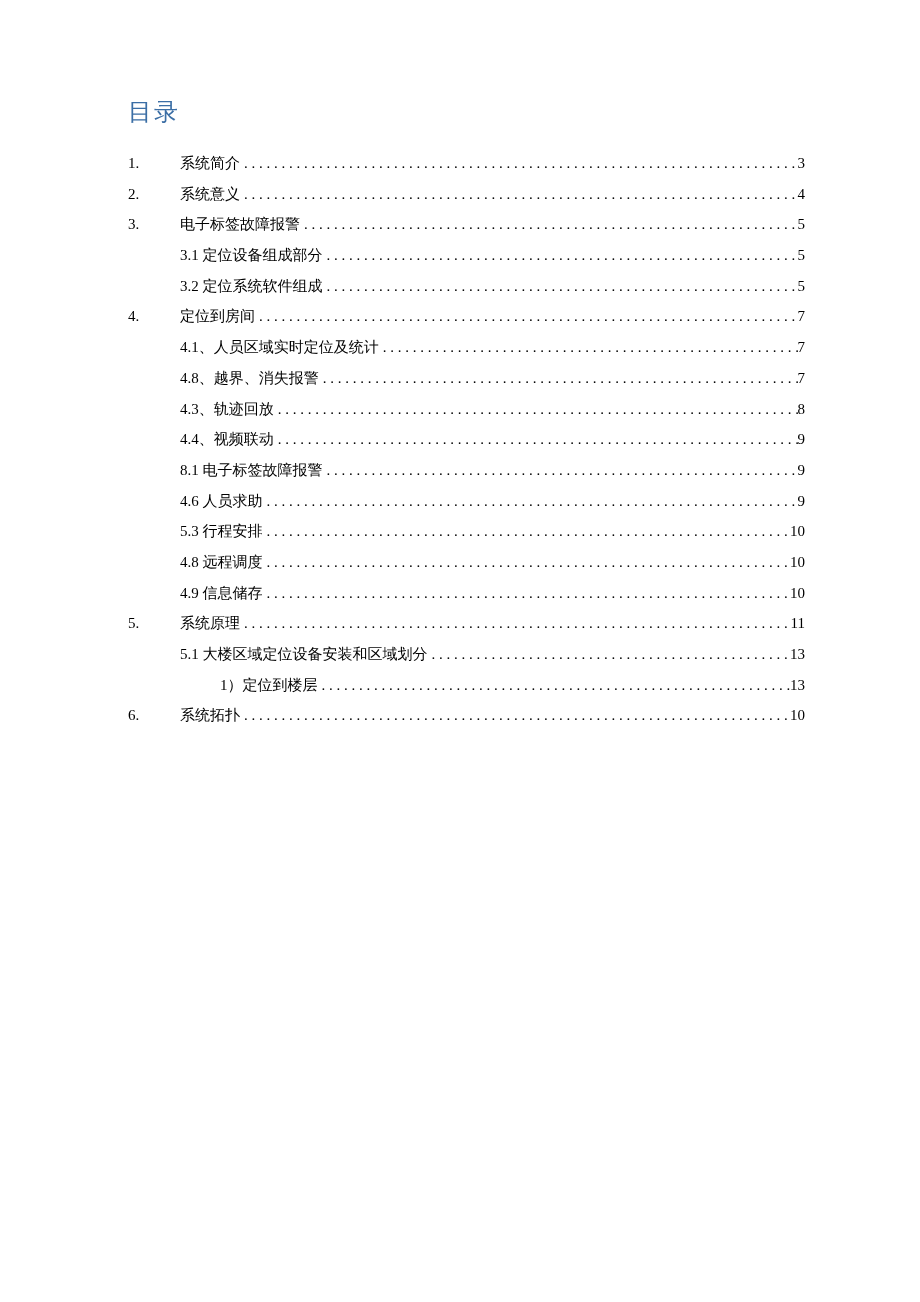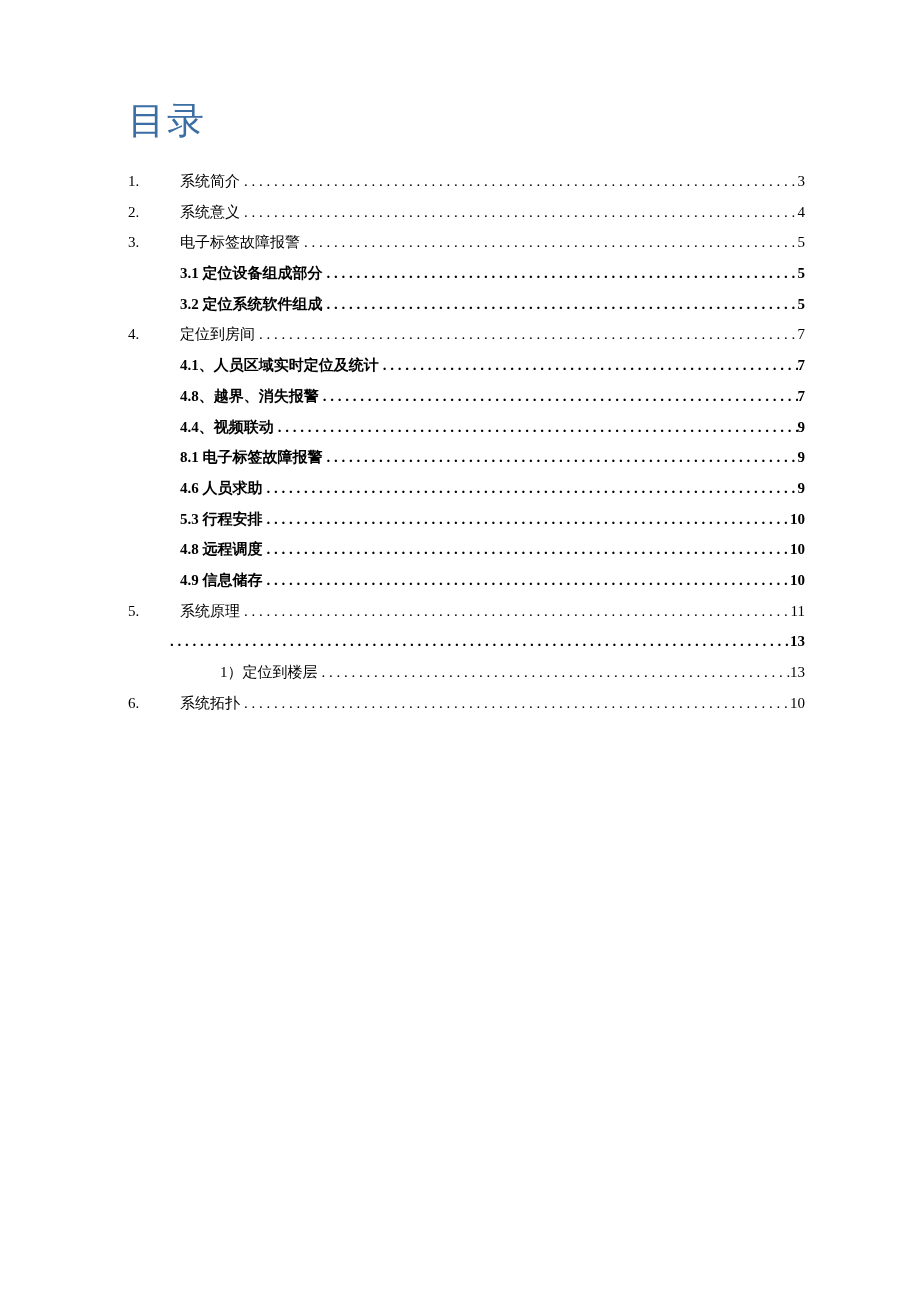--- a/index.html
+++ b/index.html
@@ -11,42 +11,42 @@
       background: #ffffff;
       width: 920px;
       height: 1302px;
       font-family: "SimSun", "宋体", serif;
       font-size: 15px;
       color: #000000;
       padding: 96px 115px 0 128px;
     }
     .toc-title {
       font-family: "SimHei", "黑体", sans-serif;
-      font-size: 37px;
+      font-size: 24px;
       color: #3b6ea5;
       margin-bottom: 24px;
       letter-spacing: 2px;
     }
     .toc-container {
       width: 100%;
     }
     .toc-row {
       display: flex;
       align-items: baseline;
       margin-bottom: 8.2px;
       line-height: 1.5;
       font-size: 15px;
     }
     .toc-number {
       flex-shrink: 0;
       width: 38px;
       font-family: "Times New Roman", serif;
     }
     .toc-indent-0 { padding-left: 0; }
-    .toc-indent-1 { padding-left: 38px; font-weight: bold; }
+    .toc-indent-1 { padding-left: 38px; }
     .toc-indent-2 { padding-left: 78px; }
     .toc-text {
       flex-shrink: 0;
       white-space: nowrap;
       margin-left: 14px;
     }
     .toc-dots {
       flex: 1;
       overflow: hidden;
       letter-spacing: 4px;
@@ -108,20 +108,25 @@
       <span class="toc-text">4.1、人员区域实时定位及统计</span>
       <span class="toc-dots"></span>
       <span class="toc-page">7</span>
     </div>
     <div class="toc-row toc-indent-1">
       <span class="toc-text">4.8、越界、消失报警</span>
       <span class="toc-dots"></span>
       <span class="toc-page">7</span>
     </div>
     <div class="toc-row toc-indent-1">
+      <span class="toc-text">4.3、轨迹回放</span>
+      <span class="toc-dots"></span>
+      <span class="toc-page">8</span>
+    </div>
+    <div class="toc-row toc-indent-1">
       <span class="toc-text">4.4、视频联动</span>
       <span class="toc-dots"></span>
       <span class="toc-page">9</span>
     </div>
     <div class="toc-row toc-indent-1">
       <span class="toc-text">8.1 电子标签故障报警</span>
       <span class="toc-dots"></span>
       <span class="toc-page">9</span>
     </div>
     <div class="toc-row toc-indent-1">
@@ -144,20 +149,21 @@
       <span class="toc-dots"></span>
       <span class="toc-page">10</span>
     </div>
     <div class="toc-row toc-indent-0">
       <span class="toc-number">5.</span>
       <span class="toc-text">系统原理</span>
       <span class="toc-dots"></span>
       <span class="toc-page">11</span>
     </div>
     <div class="toc-row toc-indent-1">
+      <span class="toc-text">5.1 大楼区域定位设备安装和区域划分</span>
       <span class="toc-dots"></span>
       <span class="toc-page">13</span>
     </div>
     <div class="toc-row toc-indent-2">
       <span class="toc-text">1）定位到楼层</span>
       <span class="toc-dots"></span>
       <span class="toc-page">13</span>
     </div>
     <div class="toc-row toc-indent-0">
       <span class="toc-number">6.</span>

